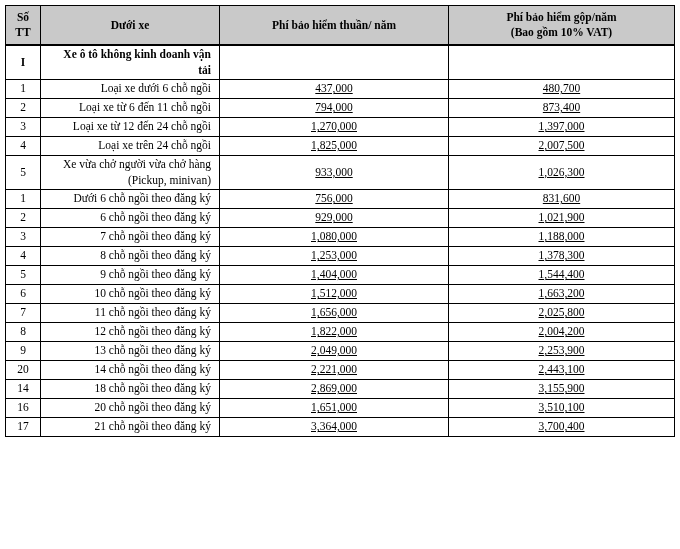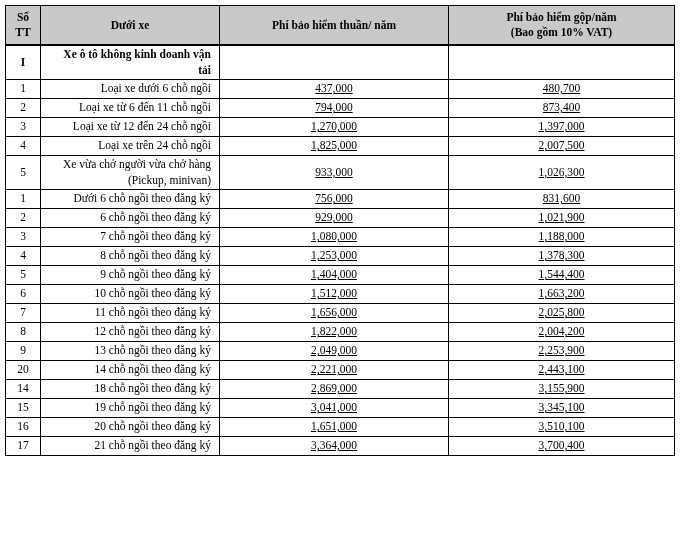--- a/index.html
+++ b/index.html
@@ -165,26 +165,20 @@
     <td class="c-net">2,221,000</td>
     <td class="c-gross">2,443,100</td>
   </tr>
       <tr>
     <td class="c-no">14</td>
     <td class="c-label">18 chỗ ngồi theo đăng ký</td>
     <td class="c-net">2,869,000</td>
     <td class="c-gross">3,155,900</td>
   </tr>
       <tr>
-    <td class="c-no">15</td>
-    <td class="c-label">19 chỗ ngồi theo đăng ký</td>
-    <td class="c-net">3,041,000</td>
-    <td class="c-gross">3,345,100</td>
-  </tr>
-      <tr>
     <td class="c-no">16</td>
     <td class="c-label">20 chỗ ngồi theo đăng ký</td>
     <td class="c-net">1,651,000</td>
     <td class="c-gross">3,510,100</td>
   </tr>
       <tr>
     <td class="c-no">17</td>
     <td class="c-label">21 chỗ ngồi theo đăng ký</td>
     <td class="c-net">3,364,000</td>
     <td class="c-gross">3,700,400</td>

